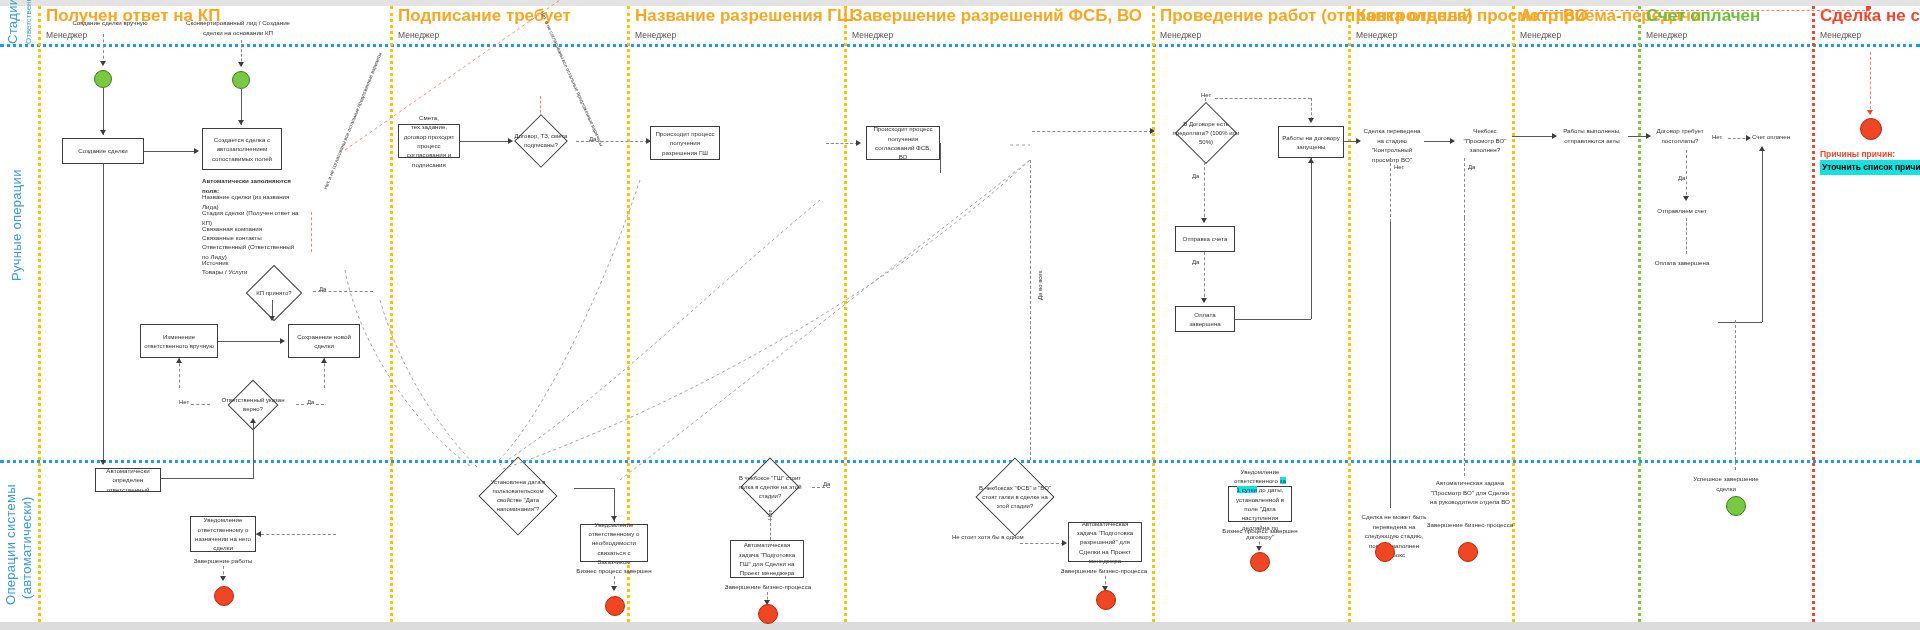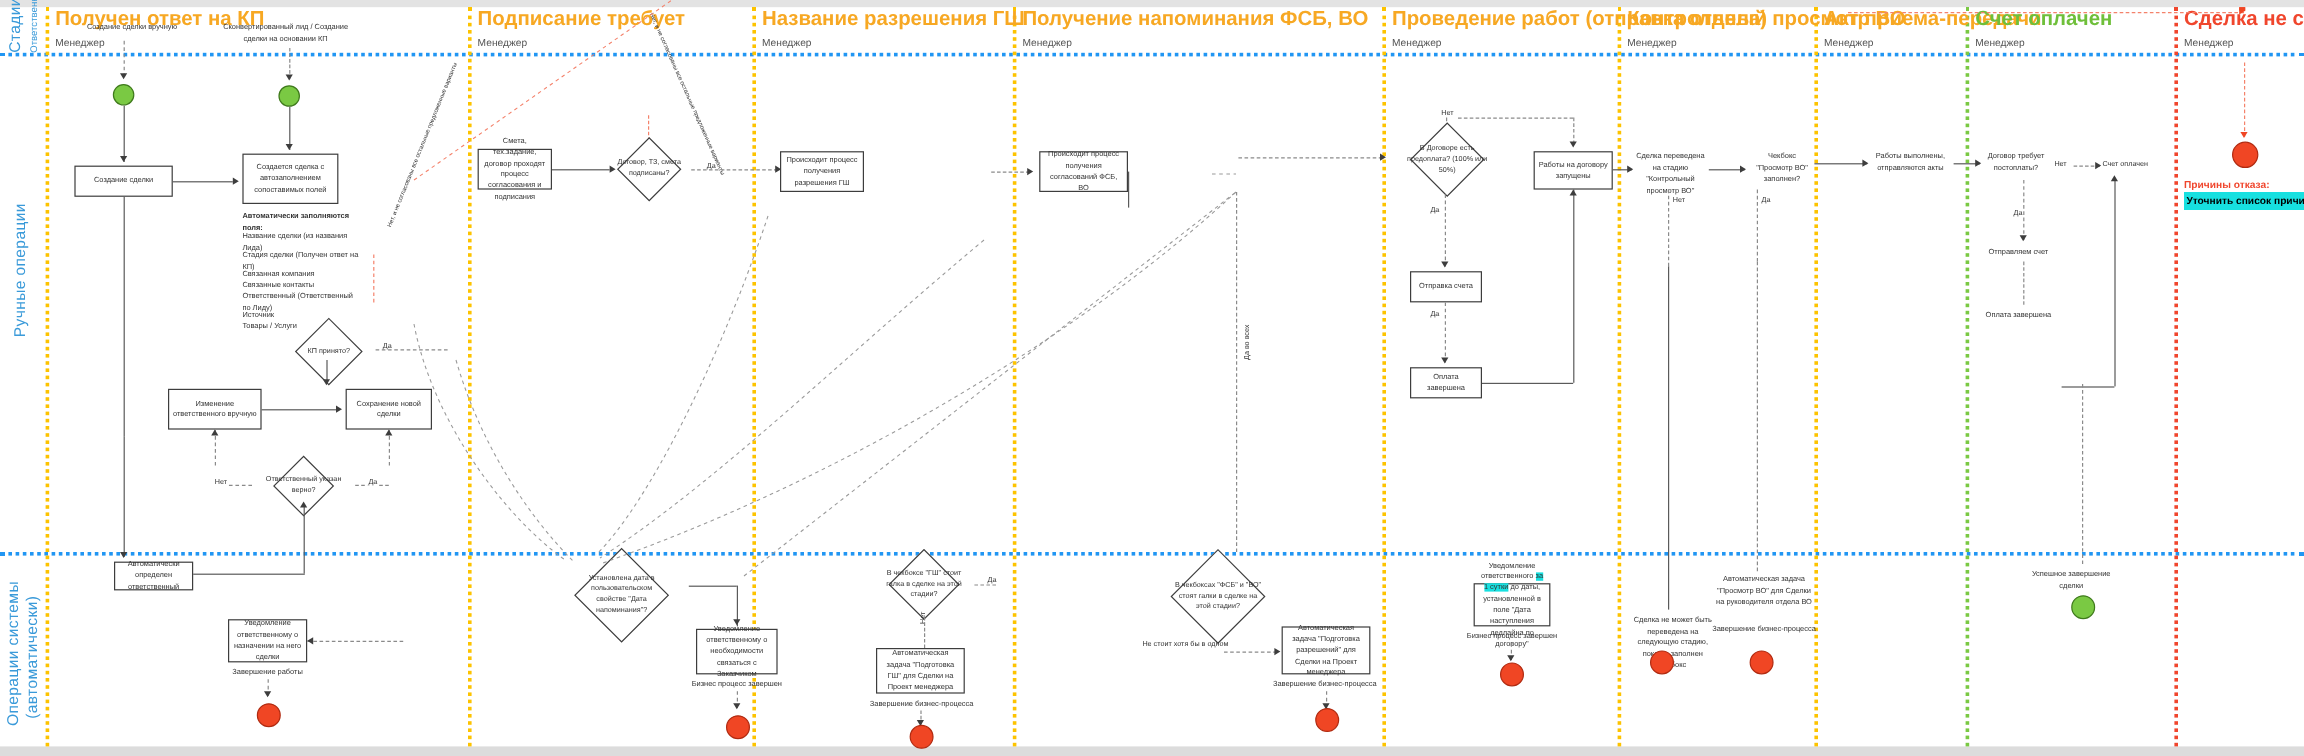--- a/index.html
+++ b/index.html
@@ -136,21 +136,21 @@
   </div>
   <div class="colhead" style="left:398px; top:6px;">
     <div class="title">Подписание требует</div>
     <div class="role">Менеджер</div>
   </div>
   <div class="colhead" style="left:635px; top:6px;">
     <div class="title">Название разрешения ГШ</div>
     <div class="role">Менеджер</div>
   </div>
   <div class="colhead" style="left:852px; top:6px;">
-    <div class="title">Получение напоминания ФСБ, ВО</div>
+    <div class="title">Завершение разрешений ФСБ, ВО</div>
     <div class="role">Менеджер</div>
   </div>
   <div class="colhead" style="left:1160px; top:6px;">
     <div class="title">Проведение работ (отправка отдела)</div>
     <div class="role">Менеджер</div>
   </div>
   <div class="colhead" style="left:1356px; top:6px;">
     <div class="title">Контрольный просмотр ВО</div>
     <div class="role">Менеджер</div>
   </div>
@@ -398,21 +398,21 @@
   <div class="dl h" style="left:1735px; top:470px; width:0;"></div>
   <div class="ftext c" style="left:1686px; top:474px; width:80px;">Успешное завершение сделки</div>
   <div class="ev start" style="left:1726px; top:496px; width:20px; height:20px;"></div>
 
   <div class="dl red h" style="left:1540px; top:10px; width:330px;"></div>
   <div class="ar red right" style="left:1866px; top:6px; border-left-color:#f04624;"></div>
   <div class="dl red v" style="left:1870px; top:52px; height:62px;"></div>
   <div class="ar down" style="left:1867px; top:110px; border-top-color:#f04624;"></div>
   <div class="ev end" style="left:1860px; top:118px; width:22px; height:22px;"></div>
 
-  <div class="ftext rej-title" style="left:1820px; top:148px;">Причины отказа:</div>
+  <div class="ftext rej-title" style="left:1820px; top:148px;">Причины причин:</div>
   <div class="ftext rej-body" style="left:1820px; top:160px; white-space:nowrap;">Уточнить список причин отказа</div>
 
   <svg class="svgwrap">
     <g stroke="#9a9a9a" stroke-width="0.9" stroke-dasharray="3 3" fill="none">
       <path d="M 1030 160 C 900 280, 700 400, 500 470"></path>
       <path d="M 820 200 C 700 300, 600 400, 500 465"></path>
       <path d="M 640 180 C 600 300, 540 420, 497 462"></path>
       <path d="M 380 300 C 400 370, 440 430, 478 468"></path>
       <path d="M 345 270 C 360 350, 420 430, 470 466"></path>
       <path d="M 620 480 L 1030 160"></path>

